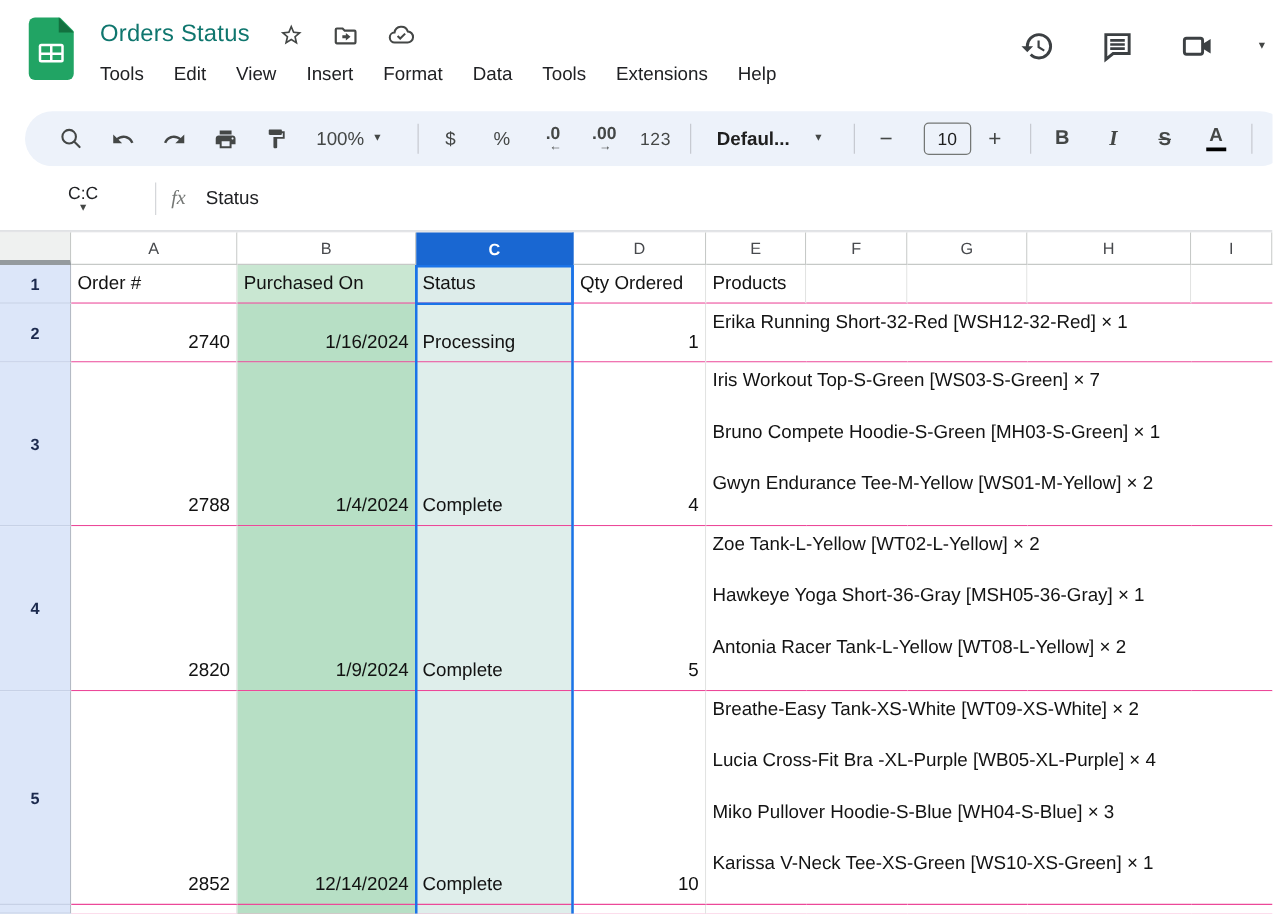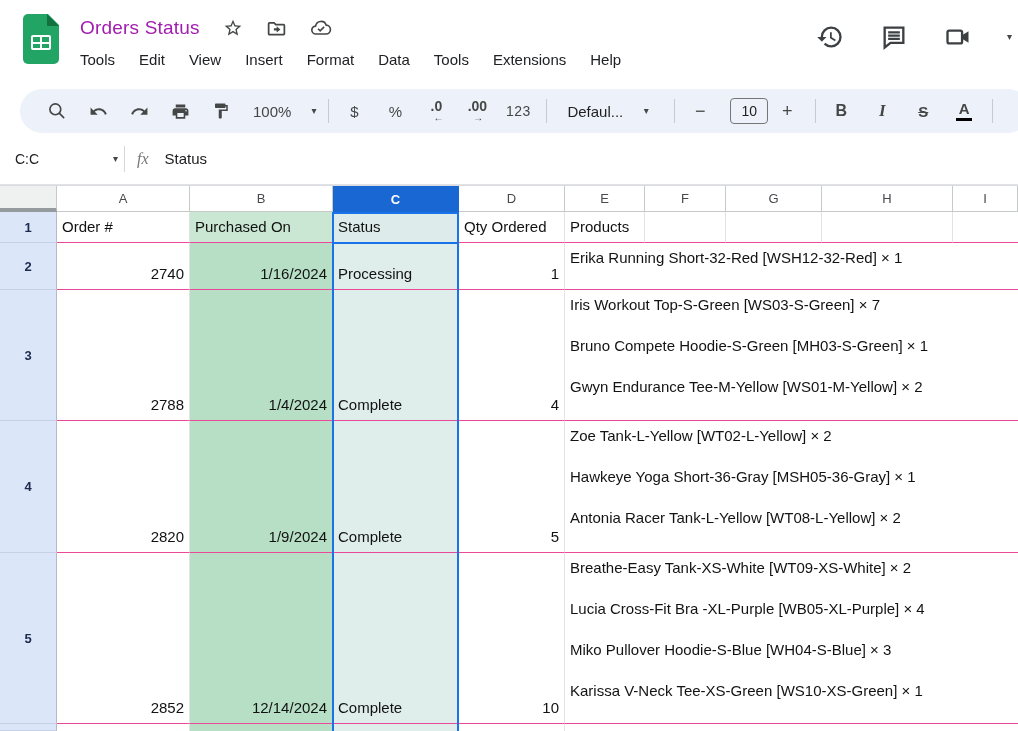--- a/index.html
+++ b/index.html
@@ -14,57 +14,57 @@
   .logo .fold-cover { position:absolute; right:-1px; top:-1px; width:0; height:0;
     border-left:13px solid transparent; border-top:13px solid #fff; }
   .logo .fold { position:absolute; right:0; top:0; width:0; height:0;
     border-right:12px solid transparent; border-bottom:12px solid #12713f; }
   .logo .sheet-grid { position:absolute; left:8px; top:21px; width:20px; height:15px;
     background:#fff; border-radius:2px; display:grid; grid-template-columns:1fr 1fr;
     grid-template-rows:1fr 1fr; gap:2px; padding:2px; }
   .logo .sheet-grid span { background:#21a464; }
   .title-area { position:absolute; left:80px; top:12px; }
   .title-row { display:flex; align-items:center; gap:22px; height:32px; }
-  .doc-title { font-size:19px; color:#a21caf; letter-spacing:.2px; }
+  .doc-title { font-size:19px; color:#0f766e; letter-spacing:.2px; }
   .tit-ic { width:22px; height:22px; display:flex; align-items:center; justify-content:center; cursor:pointer; }
   .menubar { display:flex; gap:24px; margin-top:7px; font-size:15px; color:#202124; }
   .menubar span { cursor:pointer; }
   .top-right { position:absolute; right:6px; top:22px; display:flex; align-items:center; gap:34px; }
   .tr-ic { width:30px; height:30px; display:flex; align-items:center; justify-content:center; cursor:pointer; }
   .caret { font-size:10px; color:#444746; line-height:1; }
 
   
   .toolbar { position:absolute; left:20px; top:89px; width:1010px; height:44px;
     background:#edf2fa; border-radius:22px; display:flex; align-items:center; padding-left:22px; }
   .tb { height:30px; min-width:30px; display:flex; align-items:center; justify-content:center;
     color:#444746; cursor:pointer; margin-right:11px; }
   .tb.txt { font-size:15px; }
   .tb-sep { width:1px; height:24px; background:#c7cad1; margin:0 10px 0 2px; }
-  .zoom-box { display:flex; align-items:center; gap:20px; font-size:15px; color:#444746; margin-right:4px; cursor:pointer; padding:0 6px; }
-  .fontname { font-size:15px; color:#1f1f1f; margin:0 8px 0 10px; cursor:pointer; }
+  .zoom-box { display:flex; align-items:center; gap:8px; font-size:15px; color:#444746; margin-right:22px; cursor:pointer; padding:0 6px; }
+  .fontname { font-size:15px; color:#1f1f1f; margin:0 8px 0 10px; cursor:pointer;font-weight:bold; }
   .dec { display:flex; flex-direction:column; align-items:center; line-height:1; font-size:14px; font-weight:bold; }
   .dec .arr { font-size:10px; font-weight:normal; margin-top:0px; }
   .dec.left .arr { align-self:flex-start; margin-left:4px; }
   .dec.right .arr { align-self:flex-end; margin-right:4px; }
   .numfmt { font-size:14px; letter-spacing:.5px; }
   .size-box { width:38px; height:26px; border:1px solid #747775; border-radius:4px;
     display:flex; align-items:center; justify-content:center; font-size:14px; color:#1f1f1f;
     background:transparent; margin:0 4px; cursor:text; }
   .b-btn { font-weight:bold; font-size:16px; }
   .i-btn { font-style:italic; font-family:"Liberation Serif",serif; font-size:17px; font-weight:bold; }
   .s-btn { font-size:15px; text-decoration:line-through; font-weight:bold; }
   .a-btn { display:flex; flex-direction:column; align-items:center; line-height:1; font-size:15px; font-weight:bold; color:#444746; }
   .a-btn .bar { width:16px; height:3px; background:#000; margin-top:2px; }
   .plusminus { font-size:18px; }
 
   
   .formulabar { position:absolute; left:0; top:133px; width:1018px; height:52px; background:#fff;
     display:flex; align-items:center; border-bottom:1px solid #e0e2e5; }
   .namebox { width:118px; padding-left:15px; font-size:14px; color:#202124; display:flex;
-    align-items:center; justify-content:space-between; cursor:pointer; }
+    align-items:center; justify-content:space-between; cursor:pointer;flex-direction:column; }
   .fb-sep { width:1px; height:26px; background:#d5d7da; margin:0 12px 0 6px; }
   .fx { font-family:"Liberation Serif",serif; font-style:italic; font-size:16px; color:#747775;
     margin-right:16px; }
   .formula-value { font-size:15px; color:#202124; }
 
   
   .grid { position:absolute; left:0; top:185px; width:1018px; height:546px; background:#fff; }
   .colhead { display:flex; height:27px; border-top:1px solid #dadce0; }
   .ch { display:flex; align-items:center; justify-content:center; font-size:13px; color:#47494d;
     border-right:1px solid #c6c9c7; border-bottom:1px solid #c6c9c7; background:#fff; cursor:pointer; }

